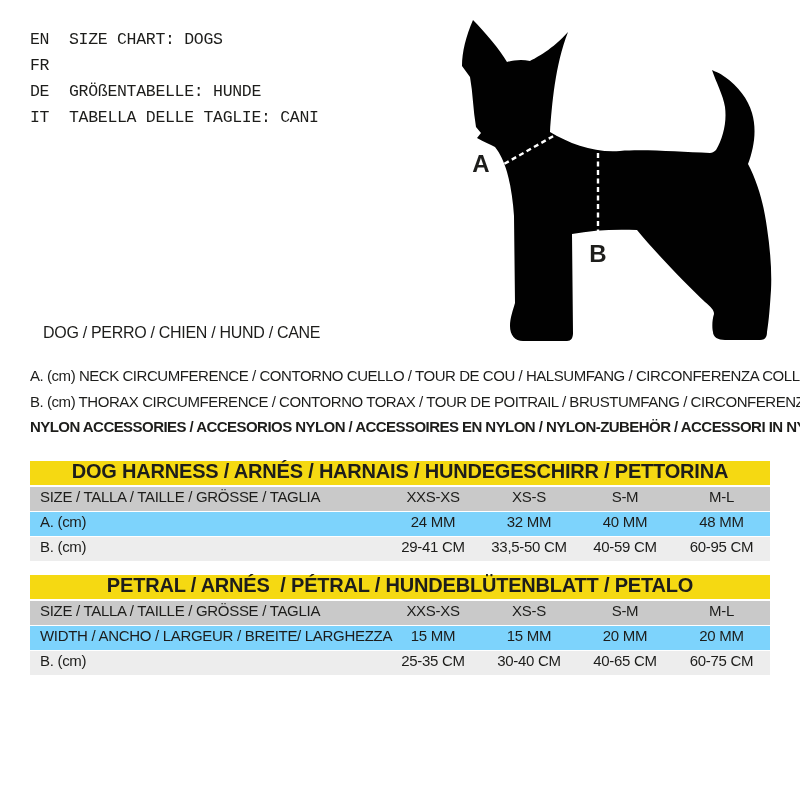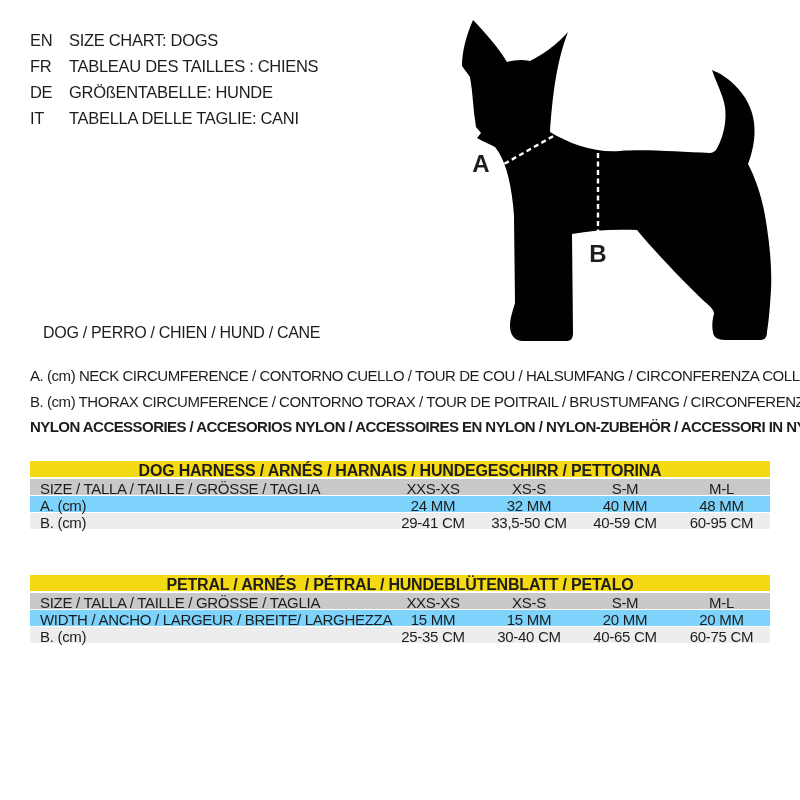--- a/index.html
+++ b/index.html
@@ -4,56 +4,55 @@
 <style>
   html,body{margin:0;padding:0;background:#fff;}
   body{
     width:800px;height:800px;position:relative;overflow:hidden;
     font-family:"Liberation Sans","DejaVu Sans",sans-serif;
     color:var(--text,#1d1d1b);
   }
   
   .langs{position:absolute;left:30px;top:27px;margin:0;padding:0;list-style:none;
          font-size:16.5px;line-height:26px;letter-spacing:-0.3px;}
-  .langs li{display:flex;}
+  .langs li{display:flex;font-family:Liberation Mono, monospace;}
   .langs .code{flex:0 0 39px;}
   
   .dog-figure{position:absolute;left:440px;top:0;width:360px;height:360px;}
   .dog-figure svg{display:block;width:100%;height:100%;}
   
   .caption{position:absolute;left:30px;top:324px;font-size:16px;letter-spacing:-0.3px;white-space:nowrap;margin-left:13px;}
   .legend{position:absolute;left:30px;top:363px;font-size:15px;line-height:25.5px;
           letter-spacing:-0.45px;white-space:nowrap;}
   .legend .bold{font-weight:bold;letter-spacing:-0.55px;}
   
   .size-table{position:absolute;left:30px;width:740px;}
   #table-1{top:461px;}
   #table-2{top:575px;}
-  .t-header{height:16px;line-height:20px;margin-bottom:2px;text-align:center;
-            font-weight:bold;font-size:16px;letter-spacing:-0.2px;white-space:pre;
+  .t-header{height:24px;line-height:20px;margin-bottom:2px;text-align:center;
+            font-weight:bold;font-size:20px;letter-spacing:-0.2px;white-space:pre;
             background:var(--accent-yellow,#f5d912);}
   .t-row{display:grid;grid-template-columns:355px 96px 96px 96px 97px;
-         height:16px;line-height:20px;font-size:15px;letter-spacing:-0.3px;margin-bottom:1px;}
+         height:24px;line-height:20px;font-size:15px;letter-spacing:-0.3px;margin-bottom:1px;}
   .t-row .lbl{text-align:left;padding-left:10px;white-space:nowrap;}
   .t-row .val{text-align:center;white-space:nowrap;}
   .row-size{background:var(--row-gray,#c9c9c9);}
   .row-w{background:#7dd3fc;}
   .row-g{background:var(--row-light,#ededed);}
 </style>
 </head>
 <body>
 
 <ul class="langs">
   <li>
     <span class="code">EN</span>
     <span>SIZE CHART: DOGS</span>
   </li>
   <li>
     <span class="code">FR</span>
-    <span>TABLEAU DES TAILLES : CHIENS</span>
   </li>
   <li>
     <span class="code">DE</span>
     <span>GRÖßENTABELLE: HUNDE</span>
   </li>
   <li>
     <span class="code">IT</span>
     <span>TABELLA DELLE TAGLIE: CANI</span>
   </li>
 </ul>

